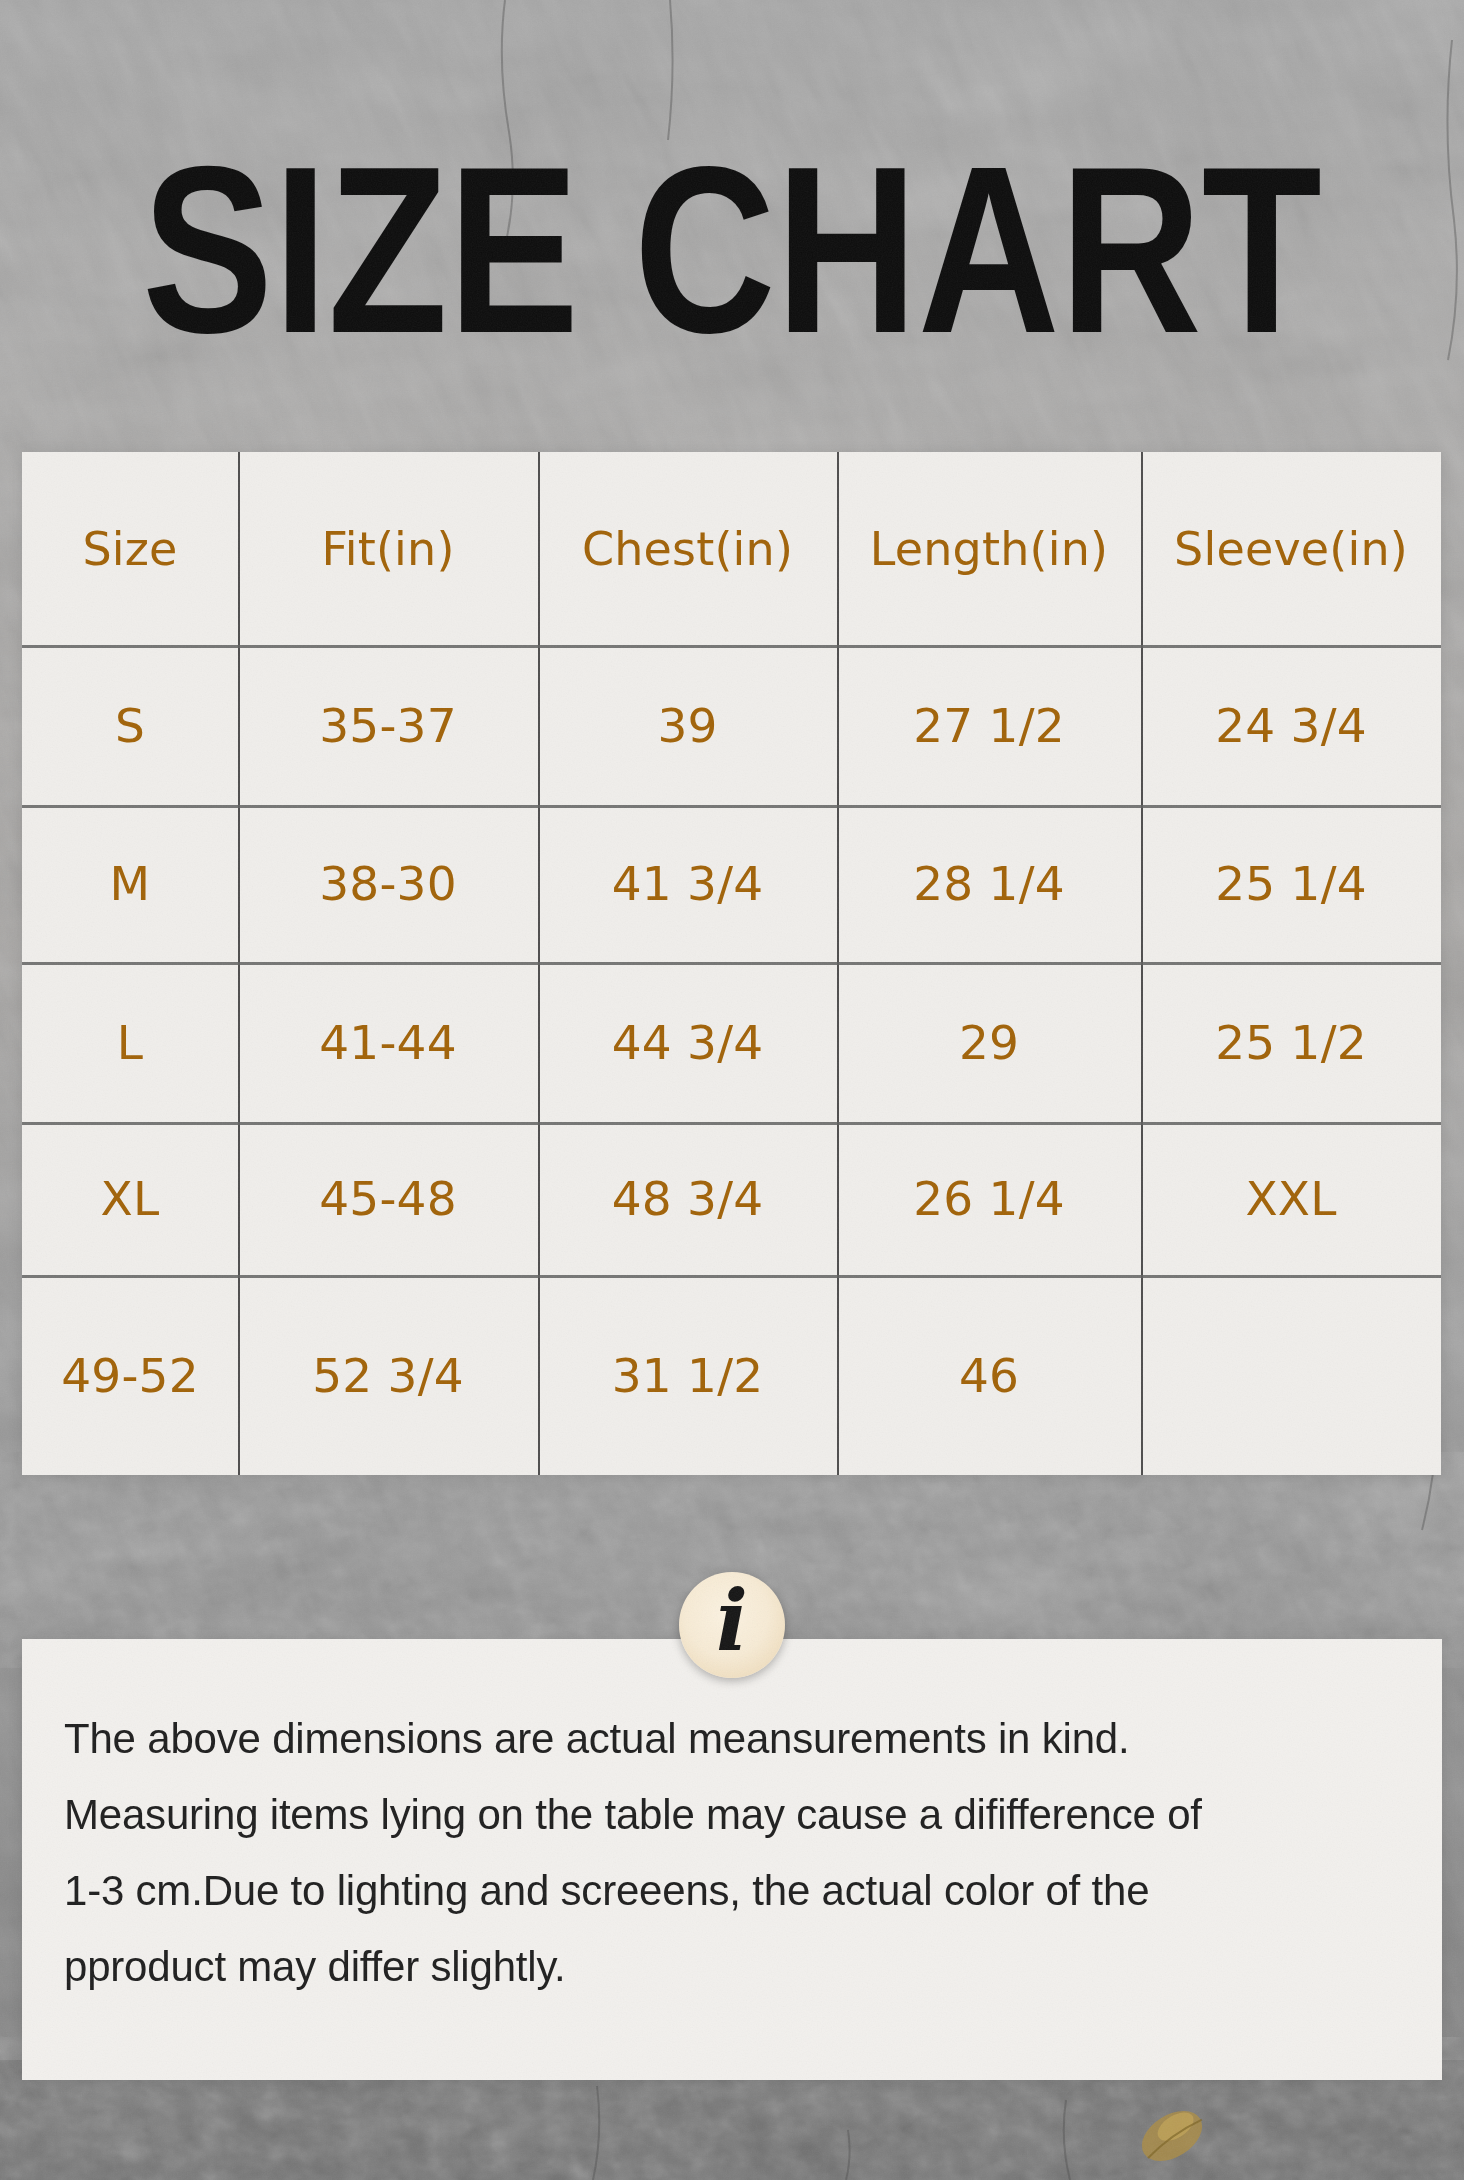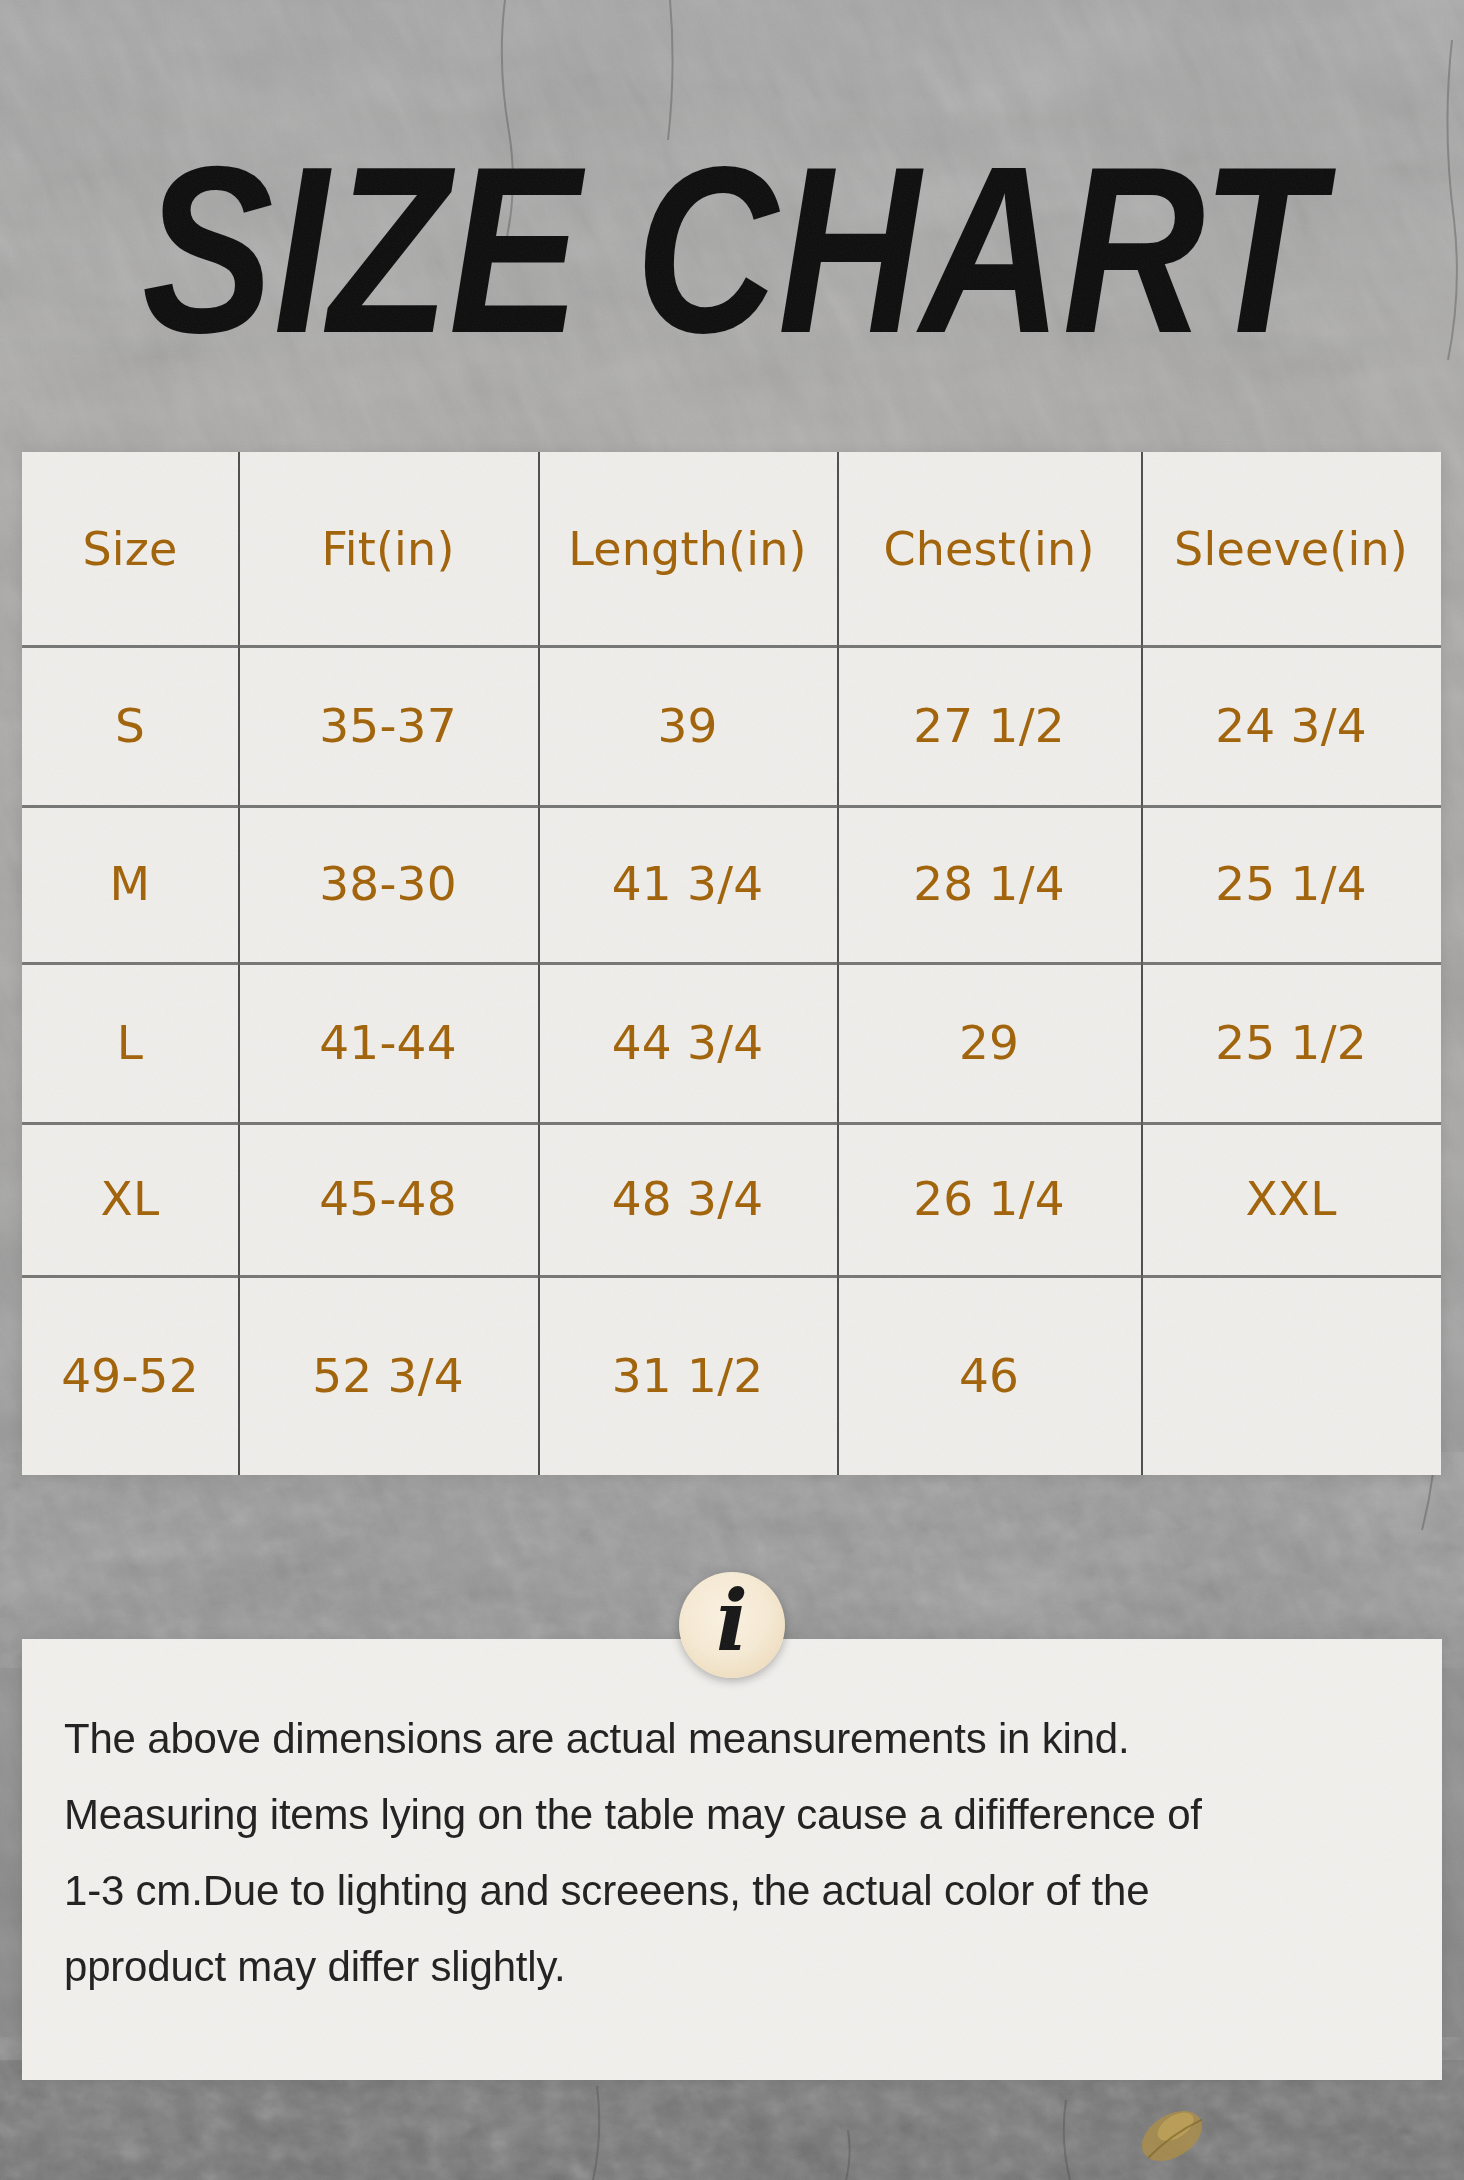--- a/index.html
+++ b/index.html
@@ -14,21 +14,20 @@
     position: absolute;
     left: 0; top: 0;
     z-index: 0;
   }
   
   .title-wrap {
     position: absolute;
     left: 0; top: 120px;
     width: 1184px; height: 260px;
     z-index: 2;
-    font-style: italic;
   }
   
   .table-panel {
     position: absolute;
     left: 22px; top: 452px;
     width: 1419px; height: 1023px;
     background: #f0eeeb;
     z-index: 2;
     display: grid;
     grid-template-columns: 216px 300px 299px 304px 300px;
@@ -165,22 +164,22 @@
 
   <div class="title-wrap">
     <svg width="1464" height="260" viewBox="0 0 1464 260">
       <text x="142" y="212" font-family="Liberation Sans, sans-serif" font-weight="bold" font-size="238" fill="#0c0c0c" textLength="1180" lengthAdjust="spacingAndGlyphs">SIZE CHART</text>
     </svg>
   </div>
 
   <section class="table-panel">
     <div class="cell hdr">Size</div>
     <div class="cell hdr">Fit(in)</div>
+    <div class="cell hdr">Chest(in)</div>
     <div class="cell hdr">Length(in)</div>
-    <div class="cell hdr">Chest(in)</div>
     <div class="cell hdr">Sleeve(in)</div>
 
     <div class="cell">S</div>
     <div class="cell">35-37</div>
     <div class="cell">39</div>
     <div class="cell">27 1/2</div>
     <div class="cell">24 3/4</div>
 
     <div class="cell">M</div>
     <div class="cell">38-30</div>

